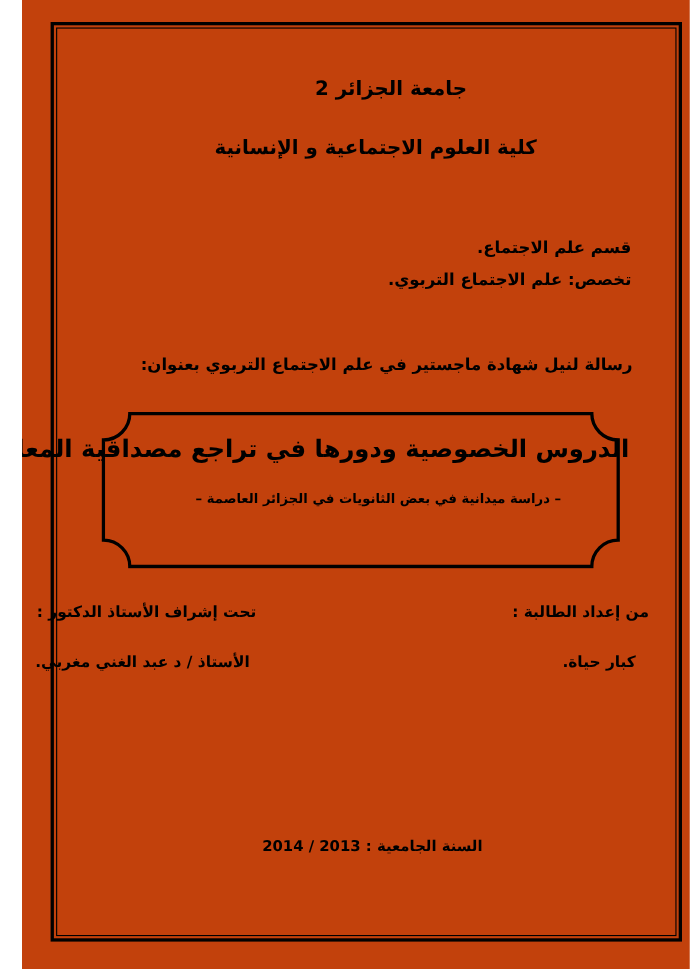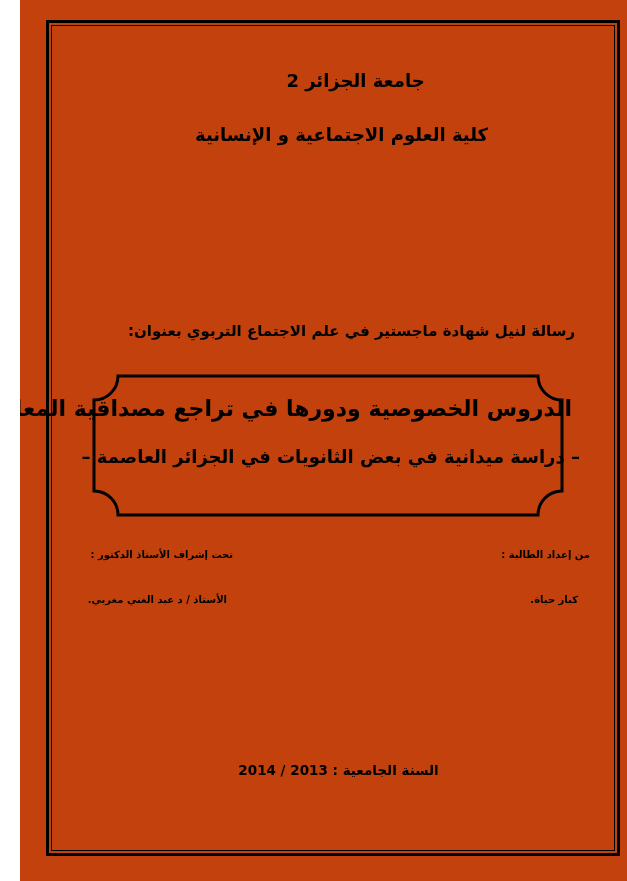--- a/index.html
+++ b/index.html
@@ -93,26 +93,26 @@
     white-space: nowrap;
     transform: translateX(8px);
   }
   .plaque-subtitle {
     position: absolute;
     top: 72px;
     left: 0;
     right: 0;
     text-align: center;
     direction: rtl;
-    font-size: 18px;
+    font-size: 12px;
     white-space: nowrap;
     transform: translateX(16px);
   }
   .attr {
-    font-size: 10px;
+    font-size: 14px;
   }
   .student-label { top: 549px; right: 57px; text-align: center; }
   .student-name  { top: 594px; right: 69px; text-align: center; }
   .supervisor-label { top: 549px; right: 414px; text-align: right; }
   .supervisor-name  { top: 594px; right: 420px; text-align: left; }
   .year-line {
     top: 762px;
     font-size: 13.5px;
     transform: translateX(5px);
   }
@@ -122,20 +122,24 @@
 
 <div class="page">
 
   <div class="frame-outer"></div>
   <div class="frame-inner"></div>
 
   <div class="line centered uni-line">جامعة الجزائر 2</div>
 
   <div class="line centered faculty-line">كلية العلوم الاجتماعية و الإنسانية</div>
 
+  <div class="dept-block">
+    <div>قسم علم الاجتماع.</div>
+    <div>تخصص: علم الاجتماع التربوي.</div>
+  </div>
 
   <div class="line centered thesis-line">رسالة لنيل شهادة ماجستير في علم الاجتماع التربوي بعنوان:</div>
 
   <div class="plaque">
     <svg width="472" height="143" viewBox="0 0 472 143">
       <path d="M 26,2 L 446,2
                A 24,24 0 0 0 470,26
                L 470,117
                A 24,24 0 0 0 446,141
                L 26,141

